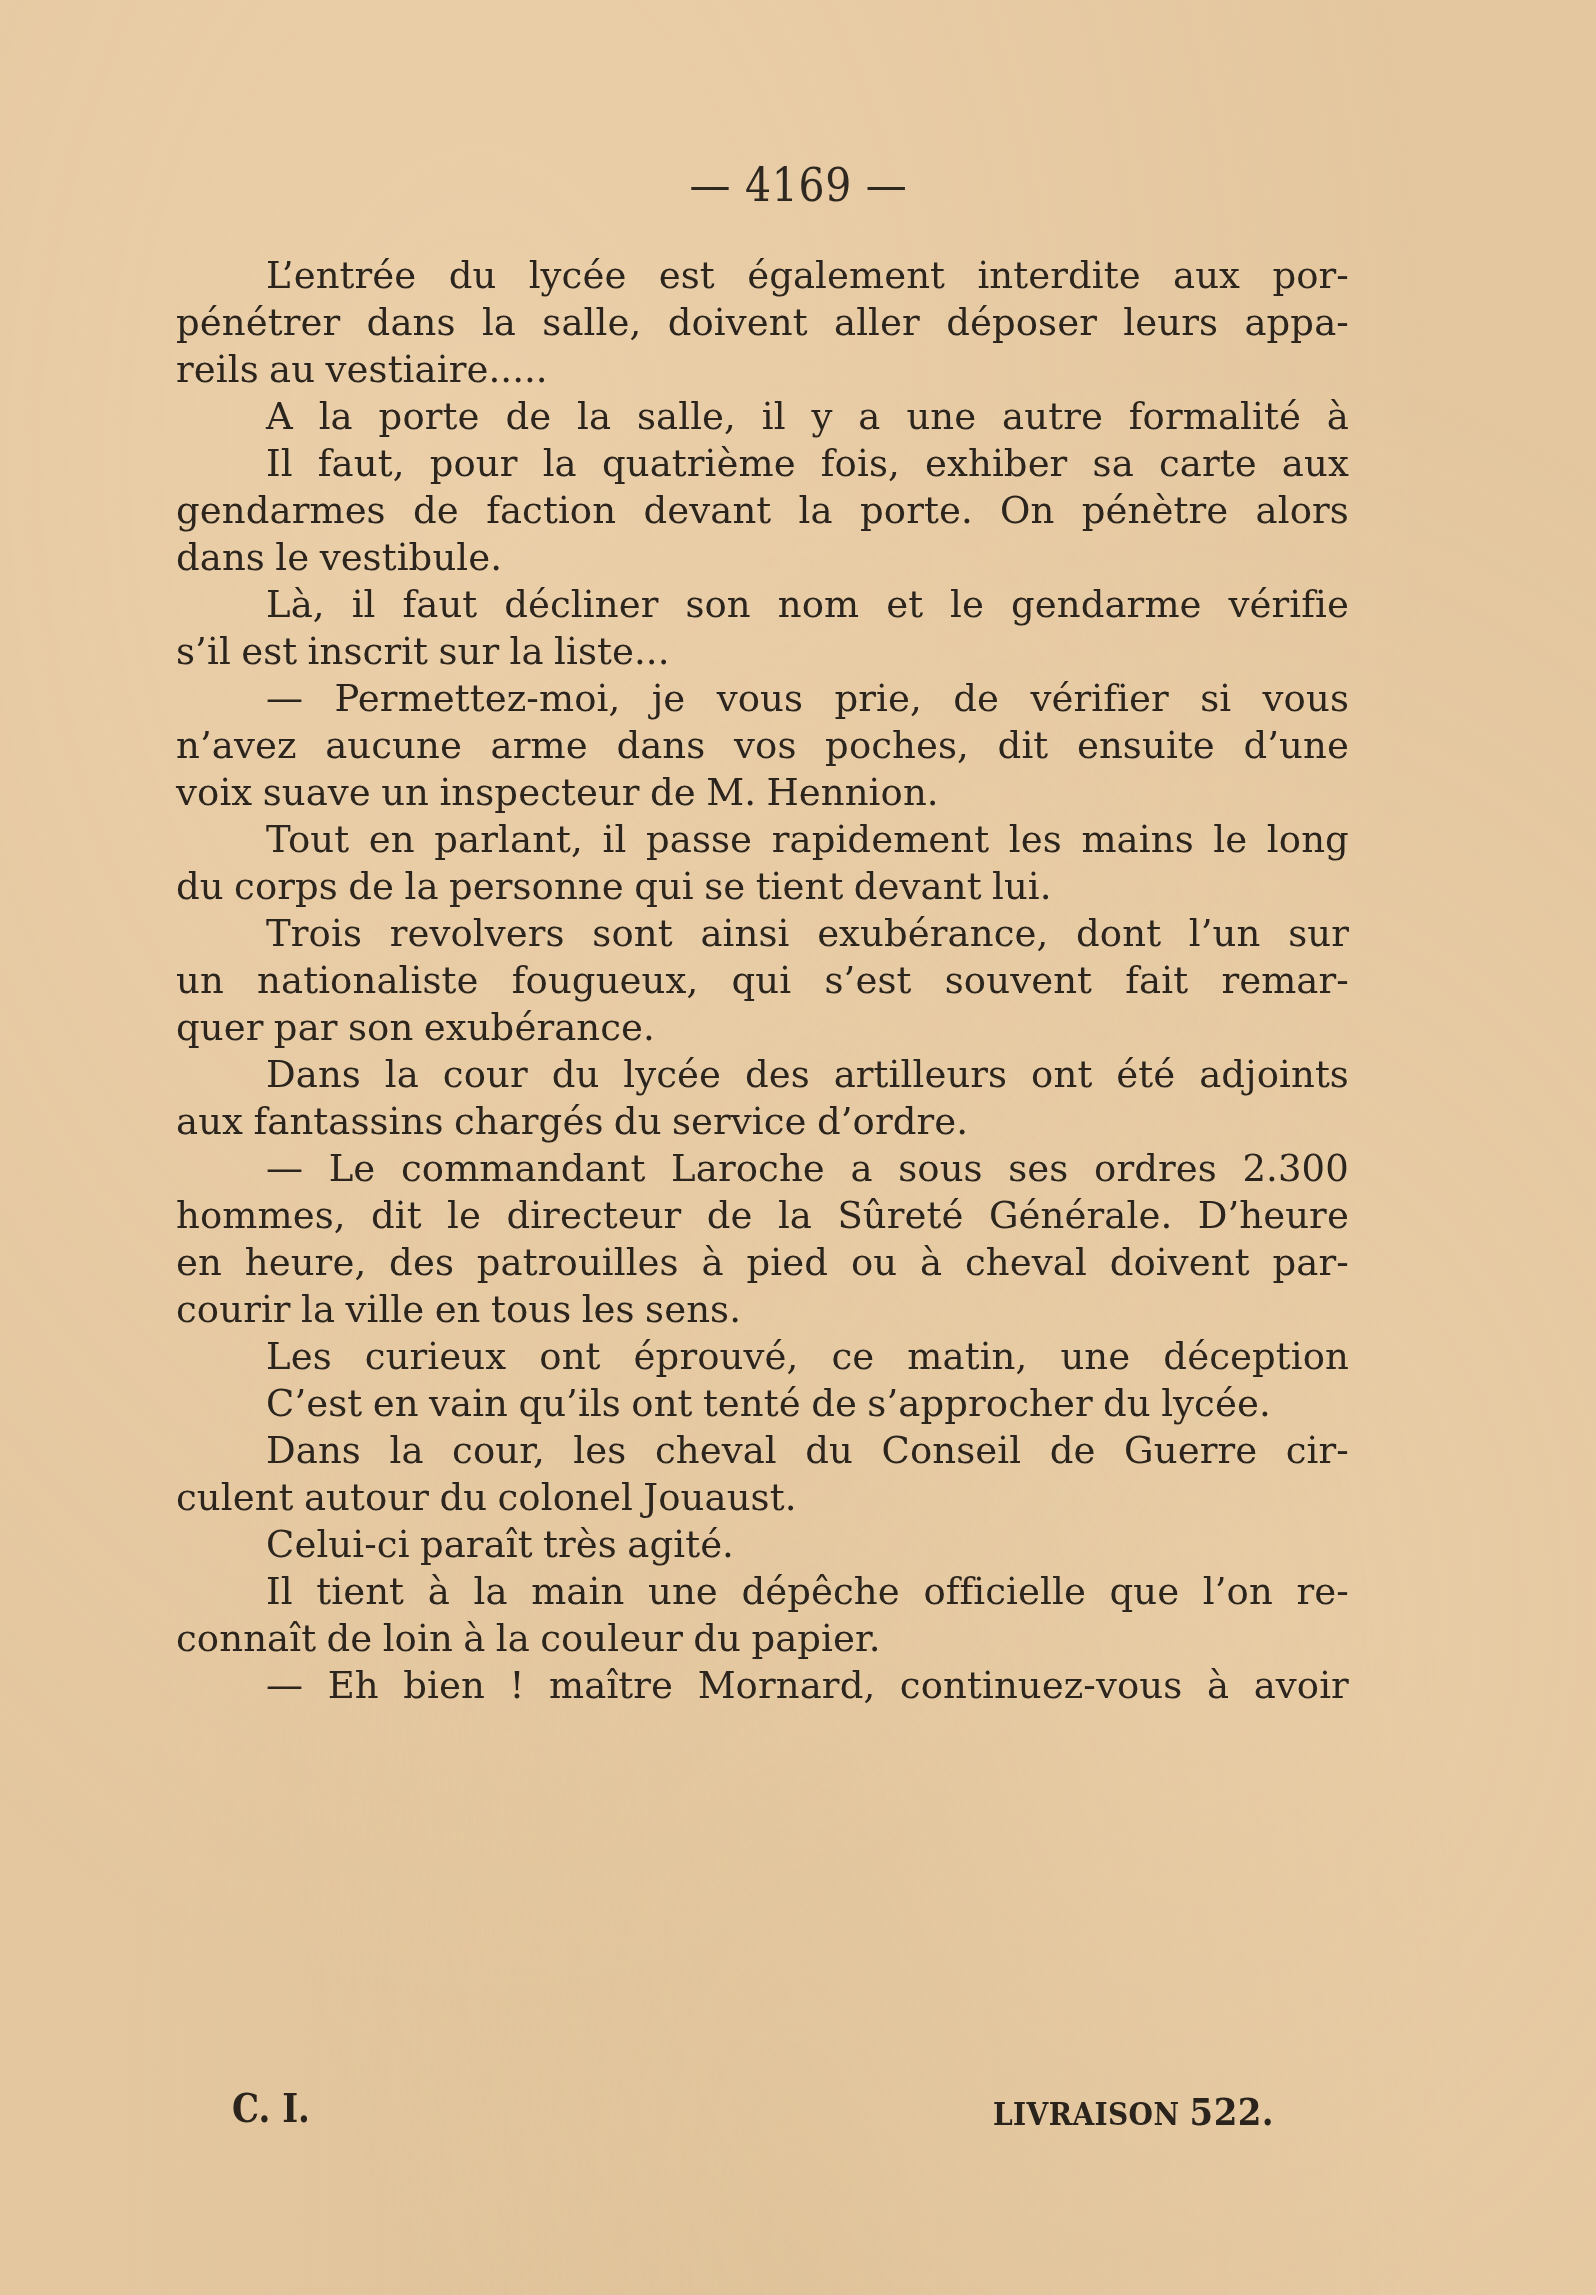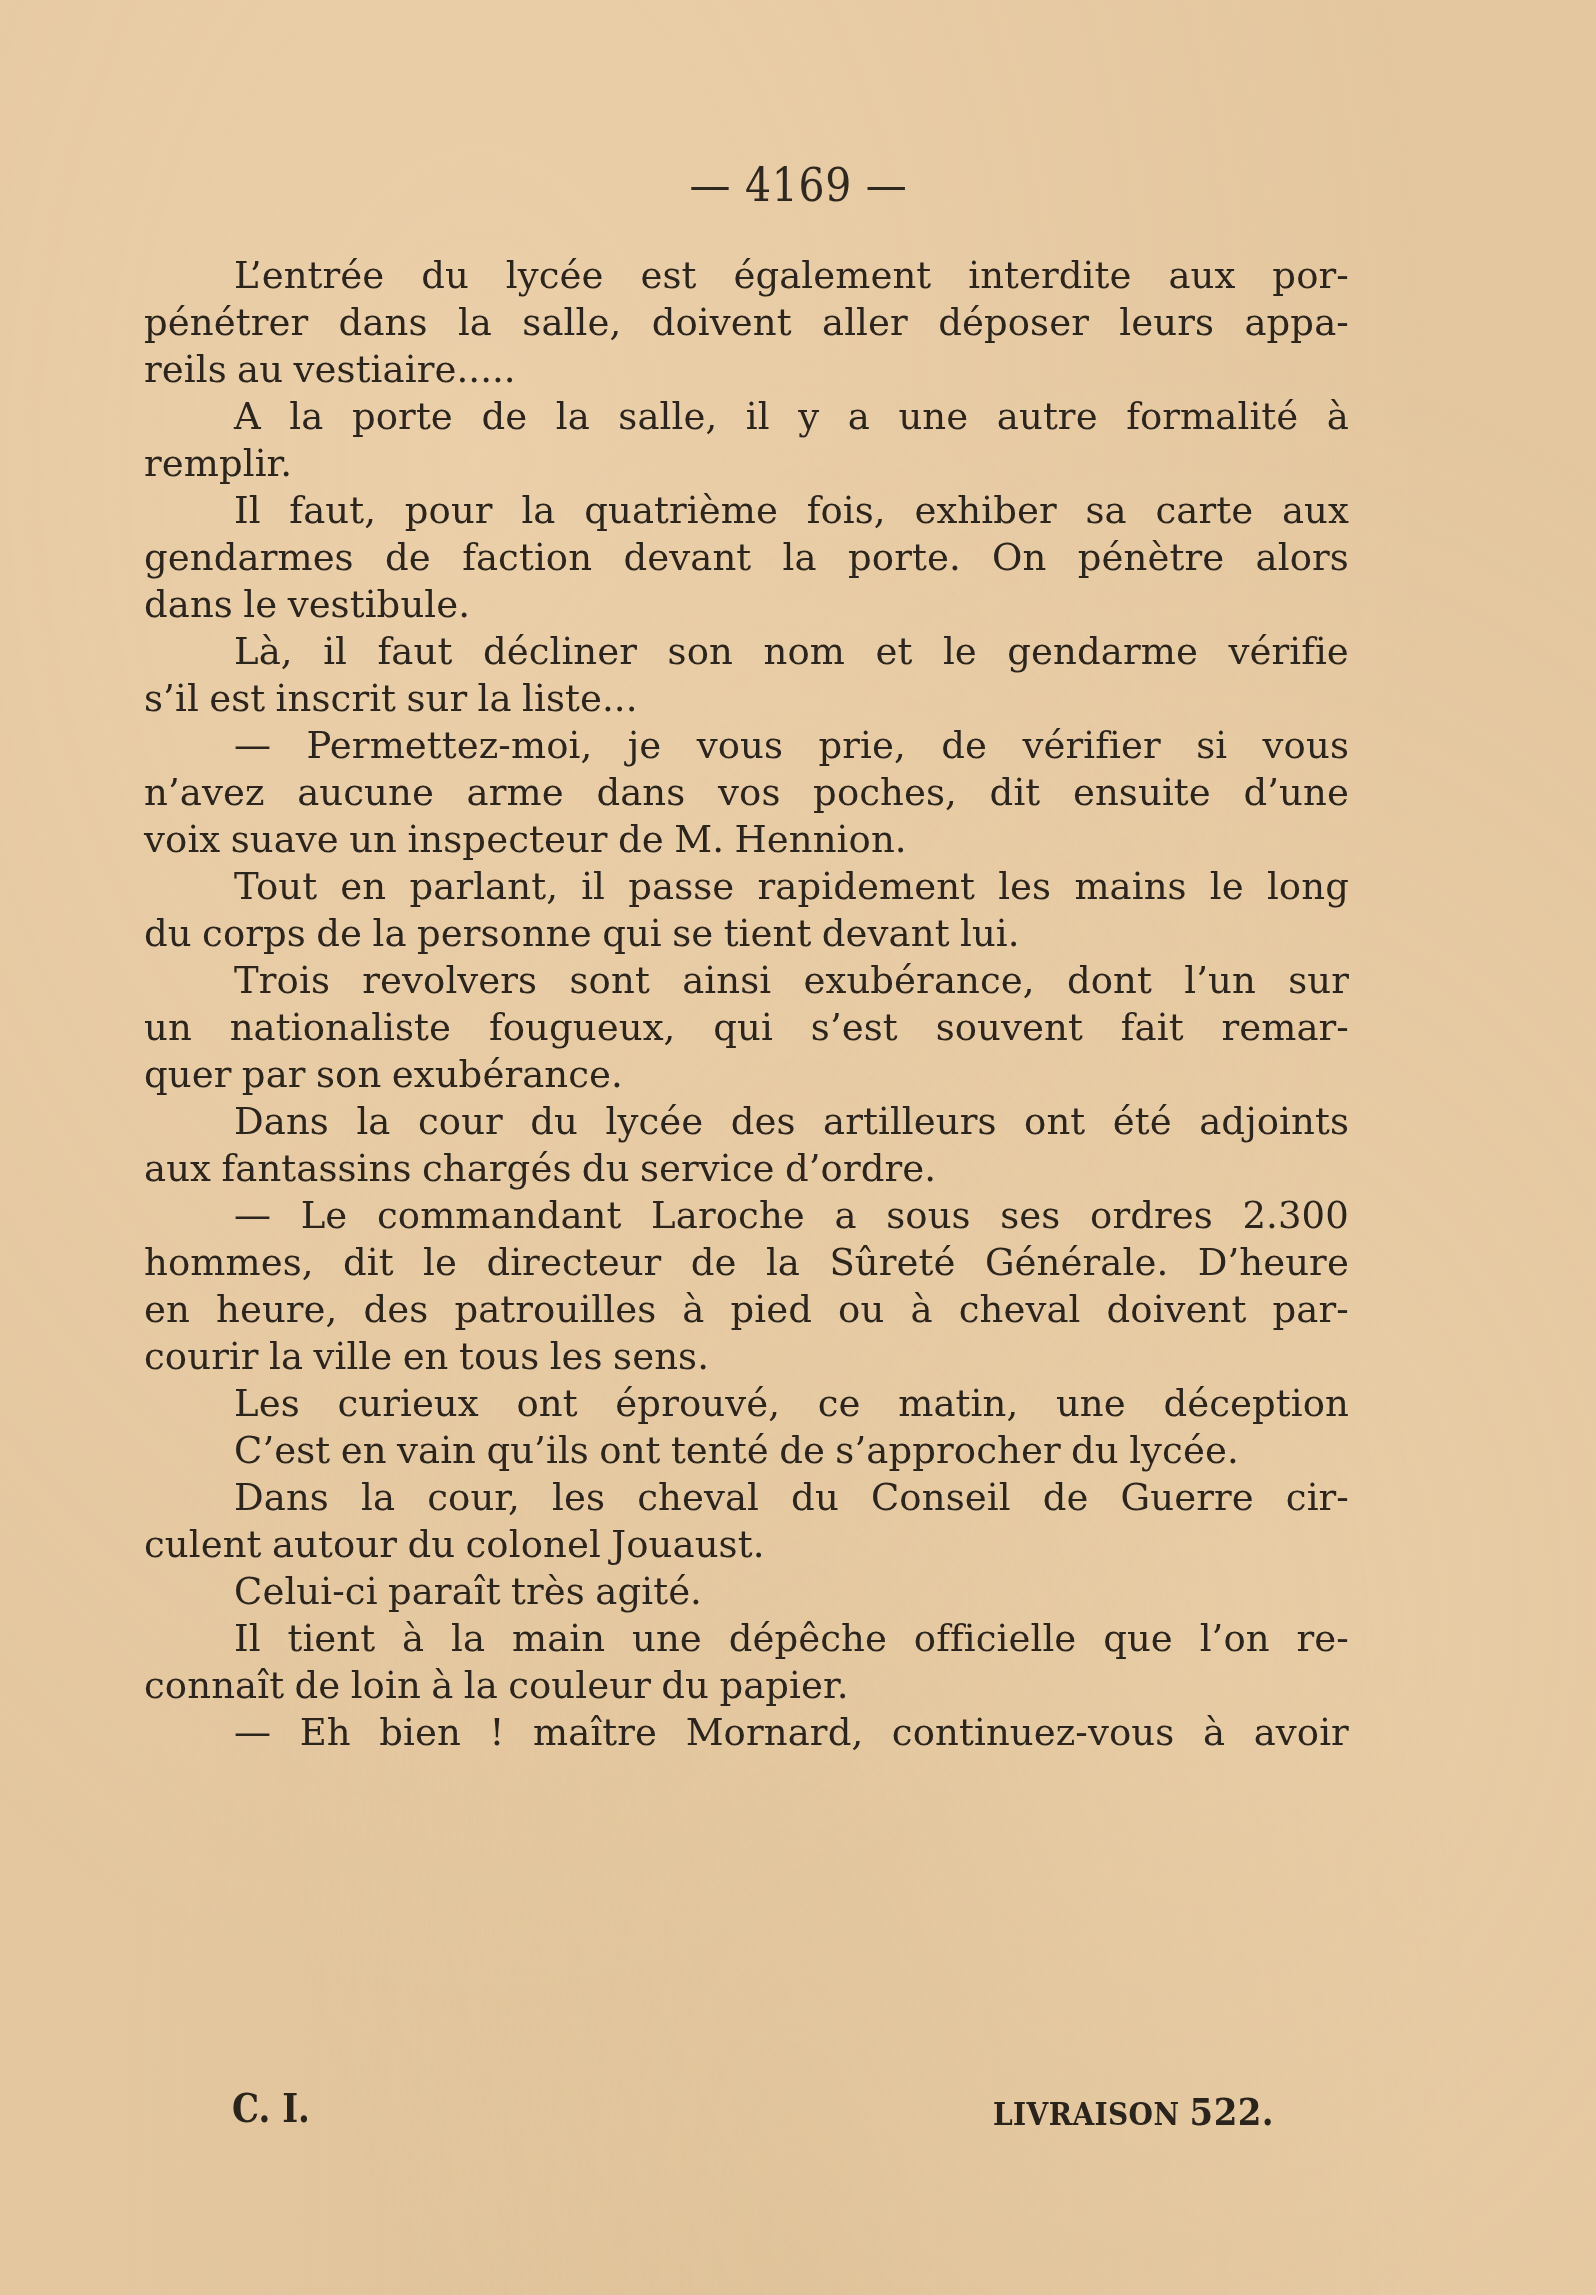--- a/index.html
+++ b/index.html
@@ -39,20 +39,21 @@
     .line {
       height: 47px;
       line-height: 47px;
       font-size: 37px;
       white-space: nowrap;
       display: flex;
       justify-content: space-between;
       transform-origin: left center;
       color: #2c251d;
       letter-spacing: 0.1px;
+      margin-left: 32px;
     }
     .line .word { display: inline-block; }
     .line.last { justify-content: flex-start; text-align: right; }
     .line.last .word { margin-right: 0.28em; }
     .line.indent { padding-left: 90px; }
     .footer {
       position: absolute;
       top: 2088px;
       left: 0;
       width: 1475px;
@@ -122,23 +123,20 @@
           <span class="word">de</span>
           <span class="word">la</span>
           <span class="word">salle,</span>
           <span class="word">il</span>
           <span class="word">y</span>
           <span class="word">a</span>
           <span class="word">une</span>
           <span class="word">autre</span>
           <span class="word">formalité</span>
           <span class="word">à</span>
-        </div>
-        <div class="line last">
-          <span class="word">remplir.</span>
         </div>
       </div>
       <div>
         <div class="line indent">
           <span class="word">Il</span>
           <span class="word">faut,</span>
           <span class="word">pour</span>
           <span class="word">la</span>
           <span class="word">quatrième</span>
           <span class="word">fois,</span>

